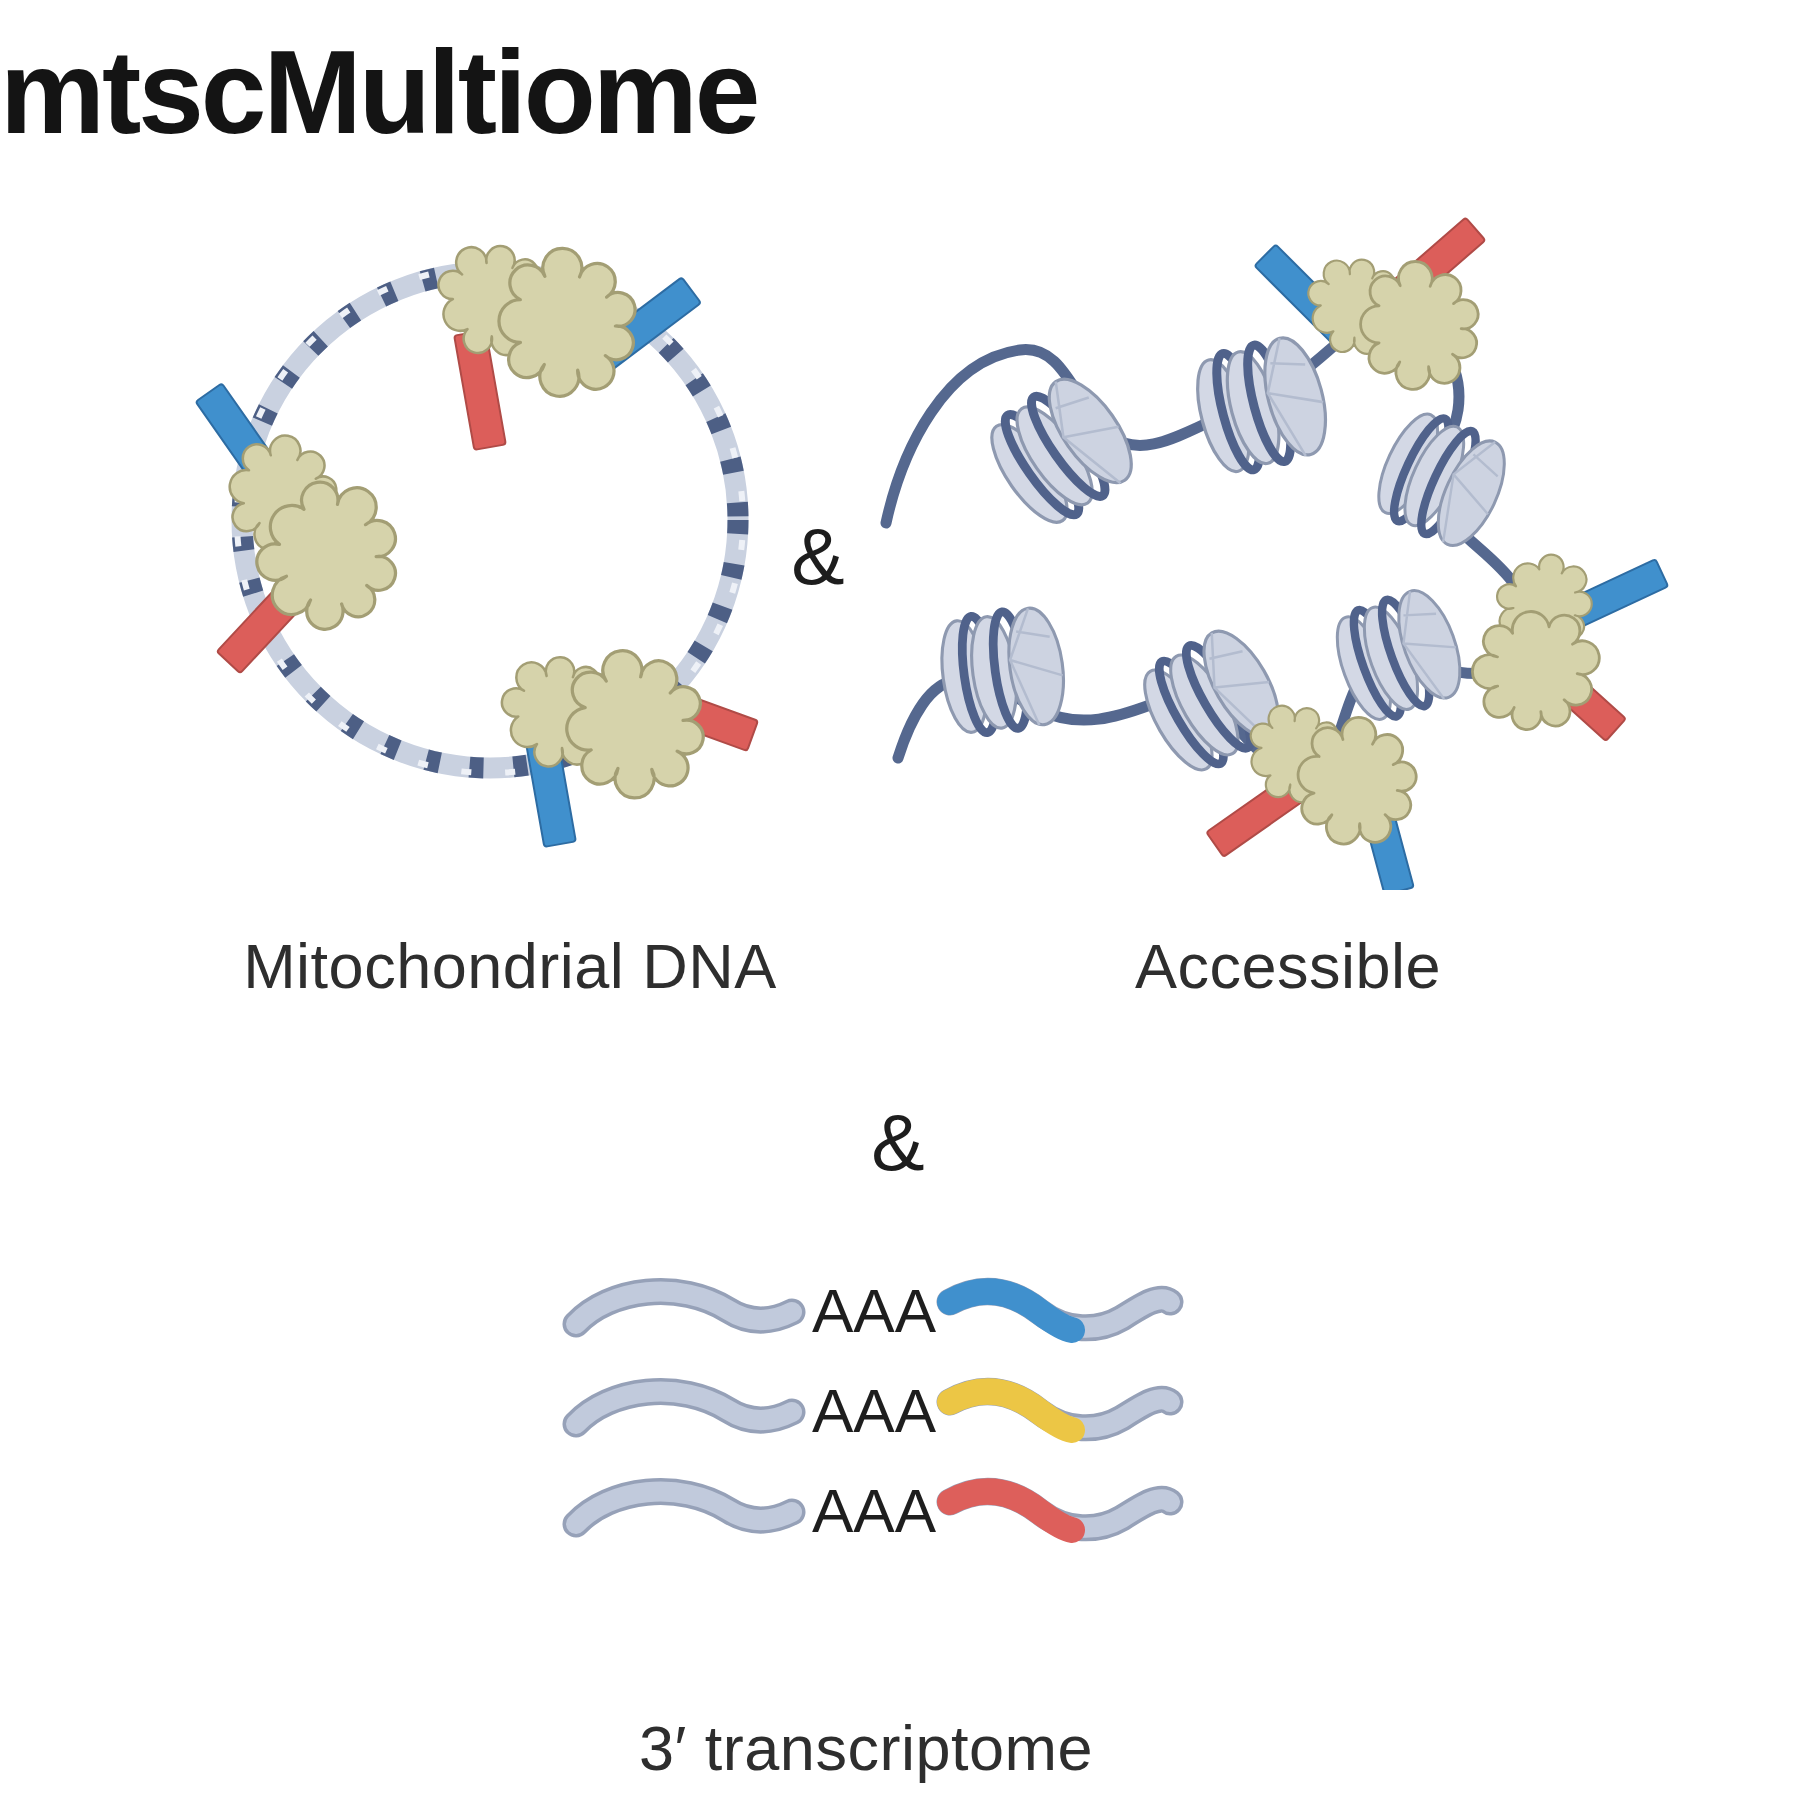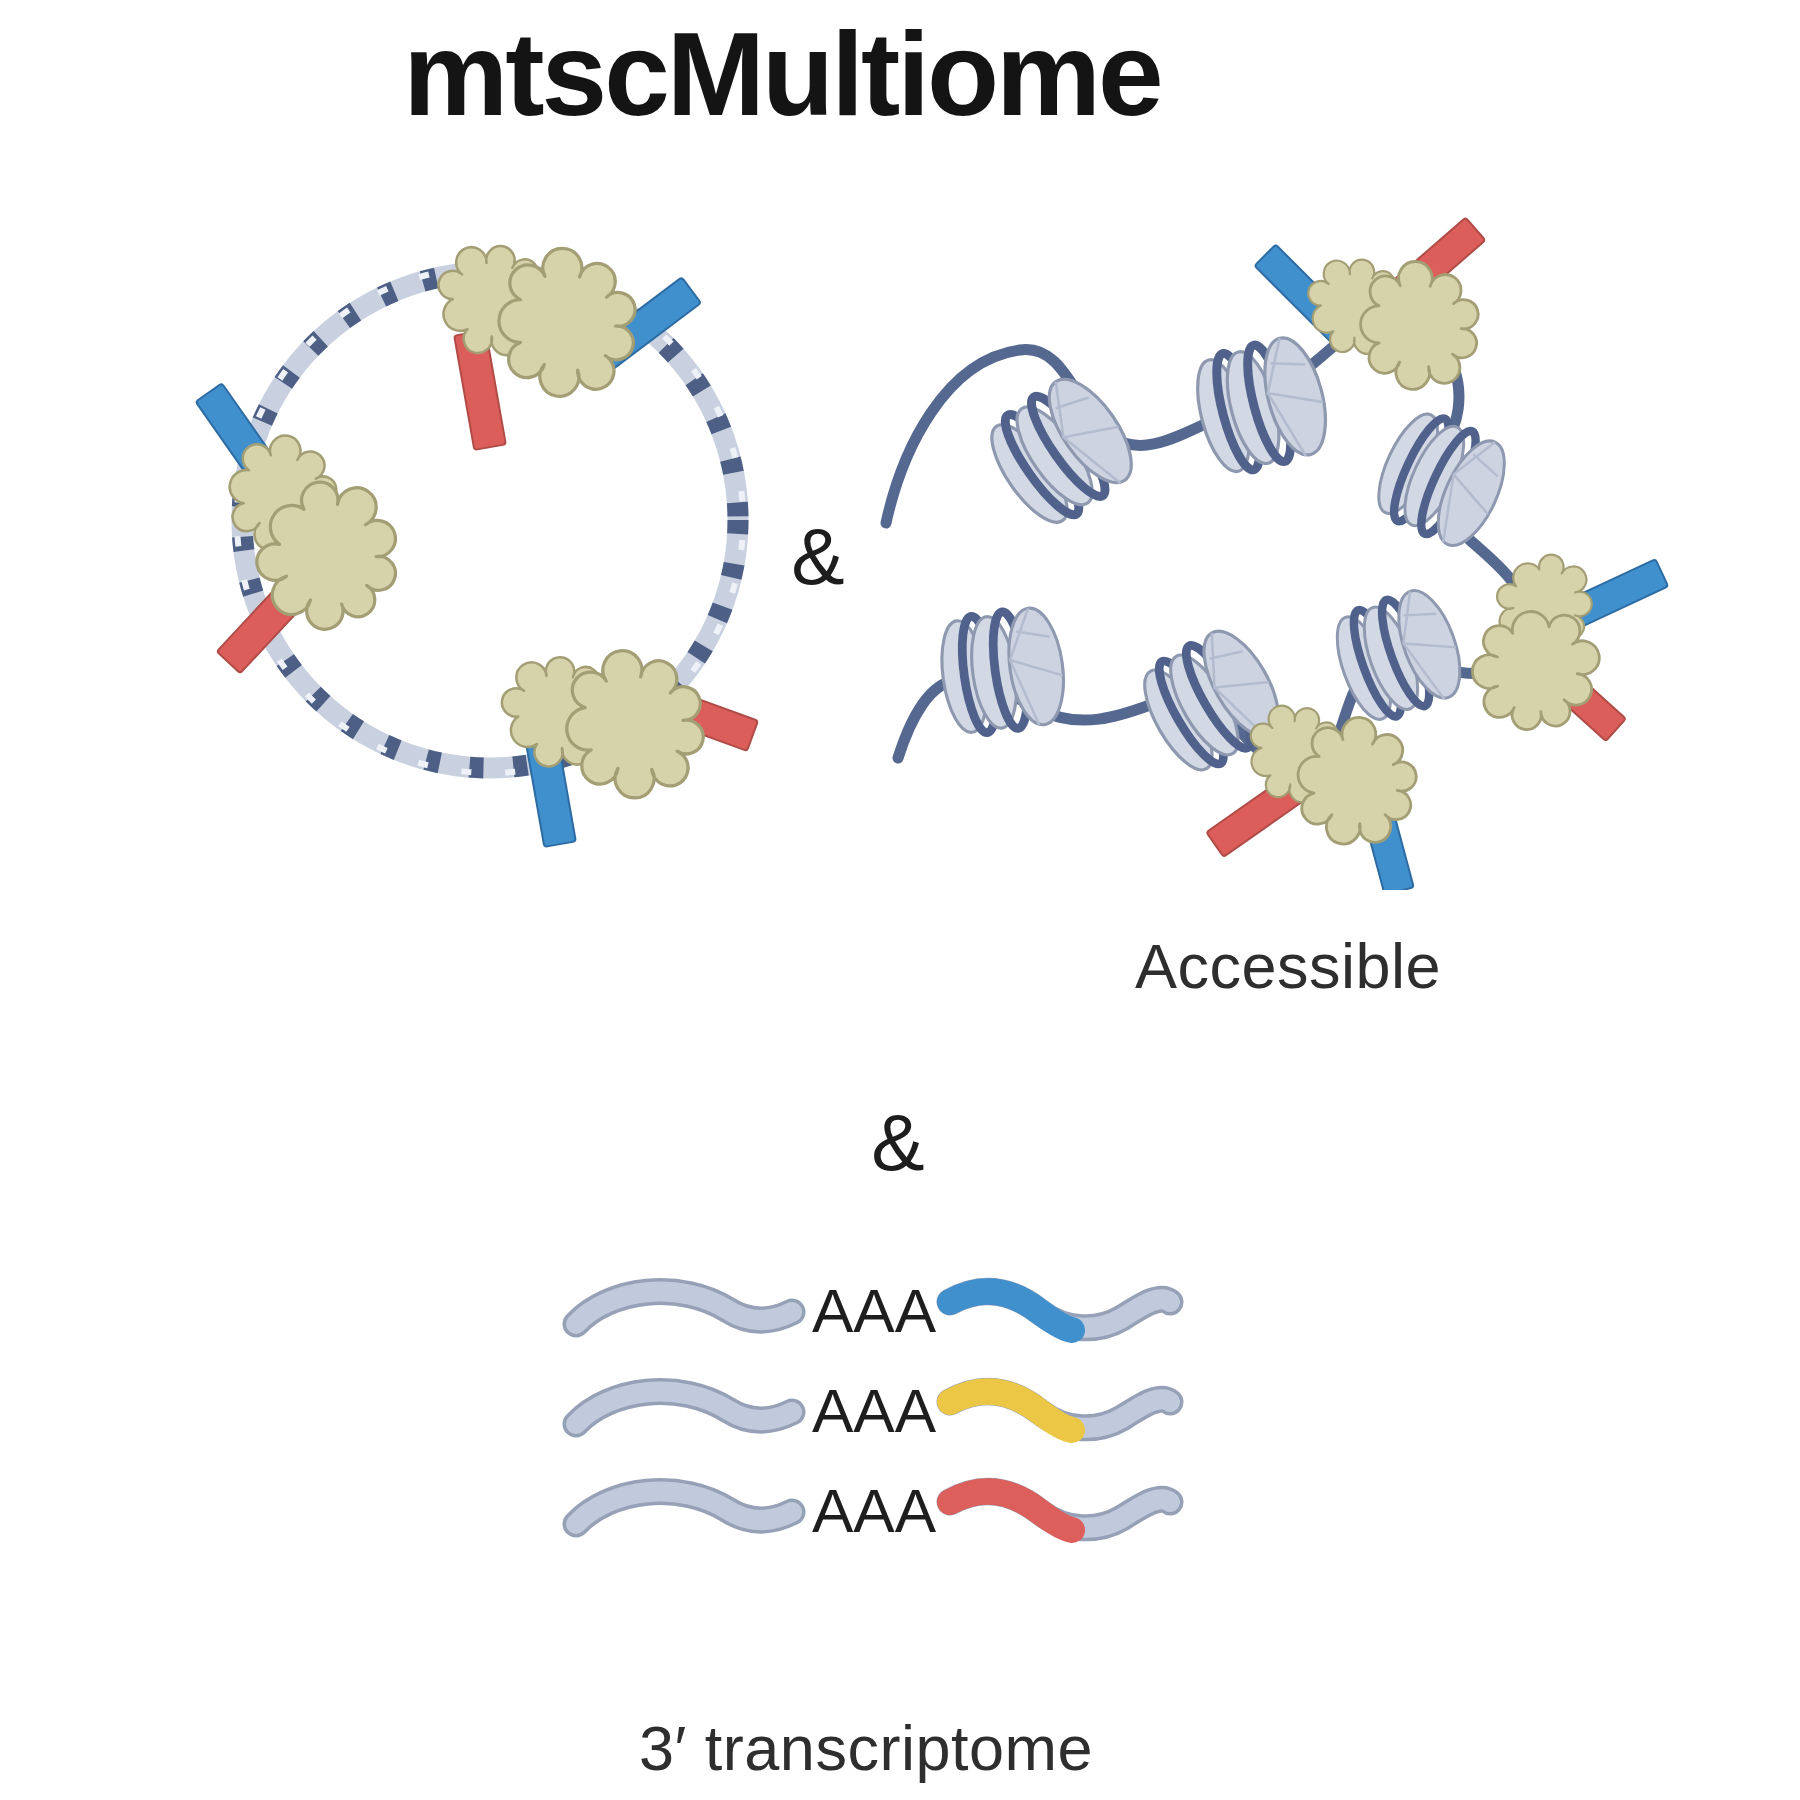--- a/index.html
+++ b/index.html
@@ -1,19 +1,19 @@
 <!DOCTYPE html>
 <html><head>
 <meta charset="utf-8">
 <style>
   html,body{margin:0;padding:0;background:#fff;}
   .canvas{position:relative;width:1800px;height:1800px;background:#ffffff;
           font-family:"Liberation Sans",sans-serif;overflow:hidden;}
   .abs{position:absolute;}
-  .title{left:0;top:6px;width:1564px;text-align:center;
+  .title{left:0;top:24px;width:1564px;text-align:left;
          font-size:118px;font-weight:700;letter-spacing:-3px;color:#141414;}
   .amp{width:120px;text-align:center;font-size:80px;font-weight:400;color:#1d1d1d;line-height:90px;}
   .amp-top{left:758px;top:512px;}
   .amp-mid{left:838px;top:1098px;}
   .lbl{font-size:63px;color:#2e2e2e;letter-spacing:0.5px;line-height:1.27;}
   .lbl-mito{left:130px;top:926px;width:760px;text-align:center;}
   .lbl-chrom{left:1038px;top:926px;width:500px;text-align:center;}
   .lbl-tx{left:466px;top:1708px;width:800px;text-align:center;}
   svg{display:block;}
 </style>
@@ -102,20 +102,21 @@
       <use href="#blobpair" transform="translate(697,430) rotate(80) scale(0.95)"></use>
     </g>
 
     <g>
       <rect x="-55" y="-15" width="110" height="30" rx="3" transform="translate(420,603) rotate(-35)" stroke="#b04b47" stroke-width="2" fill="#dc5e5a"></rect>
       <rect x="-55" y="-15" width="110" height="30" rx="3" transform="translate(545,628) rotate(75)" stroke="#2d6ca3" stroke-width="2" fill="#4090cd"></rect>
       <use href="#blobpair" transform="translate(488,562) rotate(8) scale(0.95)"></use>
     </g>
   </svg>
 
+  <div class="abs lbl lbl-mito">Mitochondrial DNA</div>
   <div class="abs lbl lbl-chrom">
     <div>Accessible</div>
   </div>
 
   <div class="abs amp amp-mid">&amp;</div>
 
   <svg class="abs" style="left:500px;top:1240px;" width="760" height="340" viewBox="0 0 760 340">
 
     <g>
       <path d="M 76,84 C 110,48 180,40 228,70 C 250,84 272,82 292,72" fill="none" stroke="#96a1b8" stroke-width="27" stroke-linecap="round"></path>

